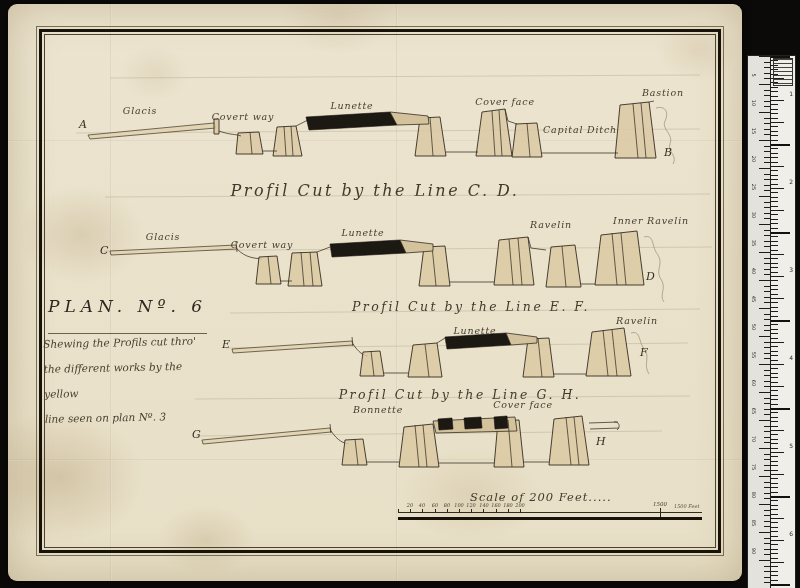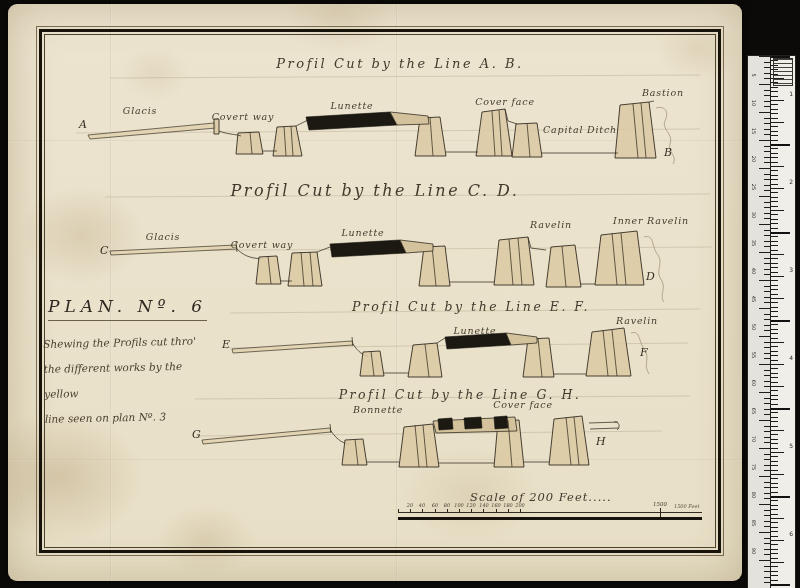--- a/index.html
+++ b/index.html
@@ -21,21 +21,21 @@
     background:linear-gradient(to right, rgba(120,98,58,.14), rgba(255,255,250,.25));}
   .crease-h{position:absolute;left:0;right:0;height:2px;
     background:linear-gradient(to bottom, rgba(120,98,58,.12), rgba(255,255,250,.2));}
   
   .frame-outer{position:absolute;left:36px;top:26px;width:686px;height:528px;border:1px solid #7a6c52;}
   .frame-thick{position:absolute;inset:2px;border:3px solid #17120a;}
   .frame-inner{position:absolute;inset:2px;border:1px solid #4c4232;}
   
   .script{position:absolute;font-style:italic;color:#413a2c;white-space:nowrap;}
   .ptitle{font-size:13px;letter-spacing:2.5px;text-align:center;}
-  .plan-head{font-size:17px;letter-spacing:5px;border-bottom:1px solid #6d6048;padding-bottom:4px;color:#2e2920;}
+  .plan-head{font-size:17px;letter-spacing:5px;border-bottom:1px solid #6d6048;padding-bottom:17px;color:#2e2920;}
   .plan-cap{font-size:10.5px;line-height:25px;white-space:normal;transform:rotate(-1.2deg);color:#4a4130;}
   
   .sbar{position:absolute;left:398px;top:512px;width:304px;height:4px;
         border-top:1px solid #332c20;border-bottom:3px solid #17130c;}
   .sbar-ticks{position:absolute;left:0;top:-4px;width:123px;height:4px;
         background:repeating-linear-gradient(to right,#2a241c 0 1px,transparent 1px 12.2px);}
   .stick-num{position:absolute;top:-11px;width:14px;margin-left:-7px;text-align:center;
         font-size:5px;font-style:italic;color:#4a4232;}
   .sbar-far{position:absolute;left:262px;top:-5px;width:1px;height:9px;background:#2a241c;}
   .sfar-num{position:absolute;left:255px;top:-12px;font-size:5.5px;font-style:italic;color:#4a4232;}
@@ -83,21 +83,20 @@
     <div class="crease-h" style="top:136px"></div>
     <div class="crease-h" style="top:455px"></div>
   </div>
 
   <div class="frame-outer">
     <div class="frame-thick">
       <div class="frame-inner"></div>
     </div>
   </div>
 
-  <div class="script ptitle" style="left:250px;top:56px;width:300px;">Profil Cut by the Line A. B.</div>
   <div class="script ptitle" style="left:230px;top:181px;width:290px;font-size:16px;">Profil Cut by the Line C. D.</div>
   <div class="script ptitle" style="left:330px;top:299px;width:282px;font-size:12.5px;">Profil Cut by the Line E. F.</div>
   <div class="script ptitle" style="left:325px;top:387px;width:270px;font-size:12.5px;">Profil Cut by the Line G. H.</div>
 
   <div class="script plan-head" style="left:48px;top:296px;">PLAN. Nº. 6</div>
   <div class="script plan-cap" style="left:44px;top:330px;width:175px;">
     <div>Shewing the Profils cut thro'</div>
     <div>the different works by the yellow</div>
     <div>line seen on plan Nº. 3</div>
   </div>

